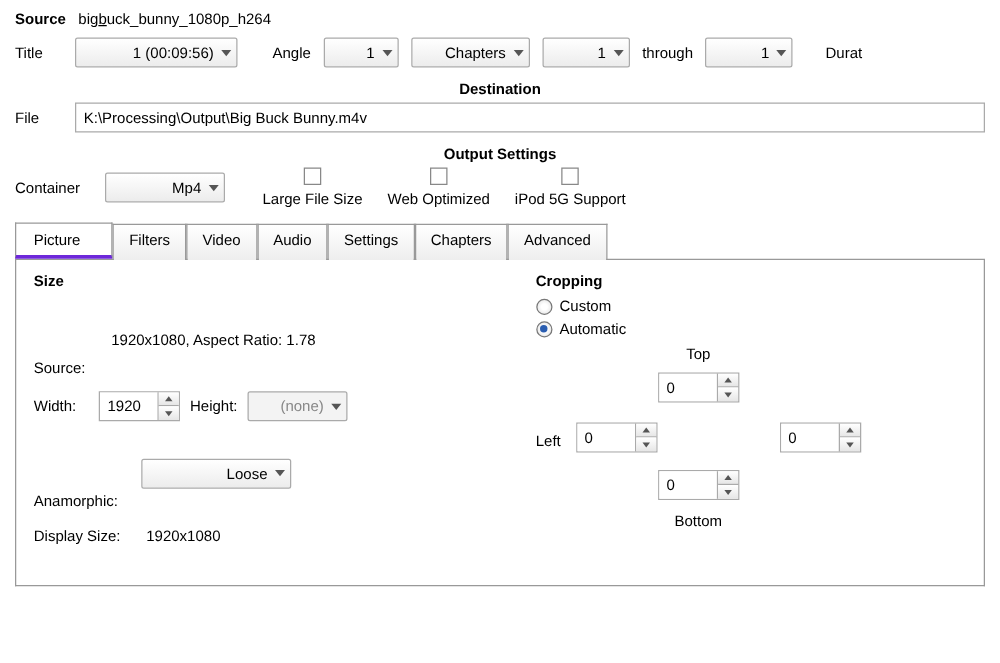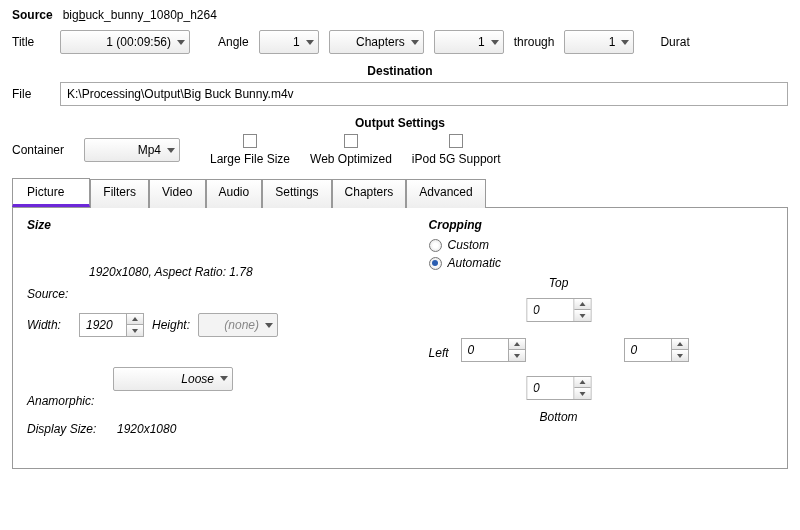--- a/index.html
+++ b/index.html
@@ -63,21 +63,20 @@
     border-bottom: 3px solid #6d28d9;
     padding: 6px 25px 5px 14px;
     top: 0;
   }
   .tab-body {
     border: 1px solid #999;
     border-top: none;
     padding: 10px 14px 20px 14px;
     display: flex;
     gap: 40px;
-    font-style: italic;
   }
   .left-col { flex: 1.05; }
   .right-col { flex: 1; }
   .radio-wrap { display: flex; align-items: center; gap: 6px; margin-bottom: 4px; }
   .radio {
     width: 13px; height: 13px; border-radius: 50%;
     border: 1px solid #777; background: radial-gradient(#fff 30%, #ddd);
     position: relative; display: inline-block;
   }
   .radio.checked::after {

